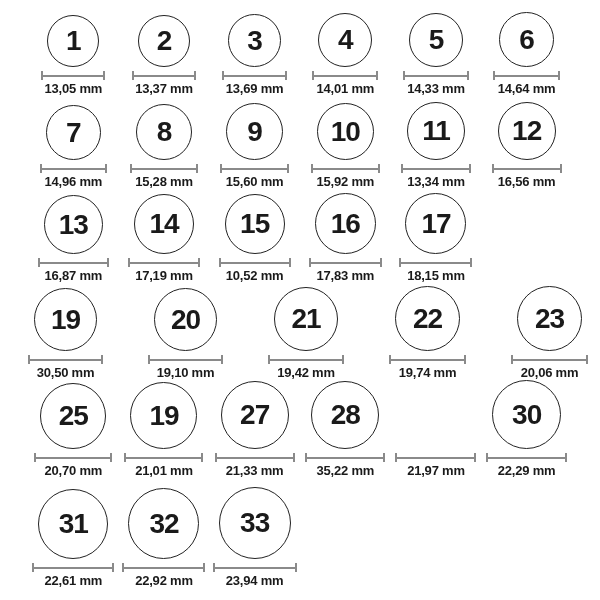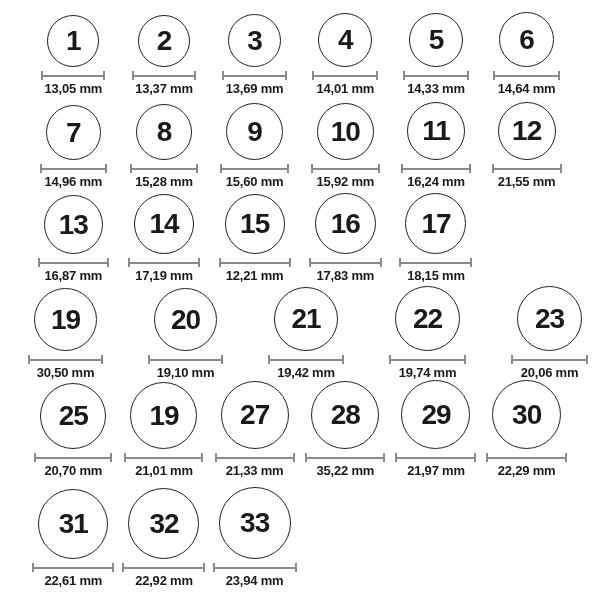--- a/index.html
+++ b/index.html
@@ -88,28 +88,28 @@
           <span class="num">10</span>
         </div>
         <div class="ruler" style="width:69px"></div>
         <div class="label">15,92 mm</div>
       </div>
       <div class="cell">
         <div class="circle" style="width:58px;height:58px">
           <span class="num">11</span>
         </div>
         <div class="ruler" style="width:70px"></div>
-        <div class="label">16,24 mm</div>
+        <div class="label">13,34 mm</div>
       </div>
       <div class="cell">
         <div class="circle" style="width:58px;height:58px">
           <span class="num">12</span>
         </div>
         <div class="ruler" style="width:70px"></div>
-        <div class="label">21,55 mm</div>
+        <div class="label">16,56 mm</div>
       </div>
     </div>
     <div class="row" style="height: 92px; text-align: center;">
       <div class="cell">
         <div class="circle" style="width:59px;height:59px">
           <span class="num">13</span>
         </div>
         <div class="ruler" style="width:71px"></div>
         <div class="label">16,87 mm</div>
       </div>
@@ -118,21 +118,21 @@
           <span class="num">14</span>
         </div>
         <div class="ruler" style="width:72px"></div>
         <div class="label">17,19 mm</div>
       </div>
       <div class="cell">
         <div class="circle" style="width:60px;height:60px">
           <span class="num">15</span>
         </div>
         <div class="ruler" style="width:72px"></div>
-        <div class="label">12,21 mm</div>
+        <div class="label">10,52 mm</div>
       </div>
       <div class="cell">
         <div class="circle" style="width:61px;height:61px">
           <span class="num">16</span>
         </div>
         <div class="ruler" style="width:73px"></div>
         <div class="label">17,83 mm</div>
       </div>
       <div class="cell">
         <div class="circle" style="width:61px;height:61px">
@@ -209,23 +209,20 @@
         <div class="label">21,33 mm</div>
       </div>
       <div class="cell">
         <div class="circle" style="width:68px;height:68px">
           <span class="num">28</span>
         </div>
         <div class="ruler" style="width:80px"></div>
         <div class="label">35,22 mm</div>
       </div>
       <div class="cell">
-        <div class="circle" style="width:69px;height:69px">
-          <span class="num">29</span>
-        </div>
         <div class="ruler" style="width:81px"></div>
         <div class="label">21,97 mm</div>
       </div>
       <div class="cell">
         <div class="circle" style="width:69px;height:69px">
           <span class="num">30</span>
         </div>
         <div class="ruler" style="width:81px"></div>
         <div class="label">22,29 mm</div>
       </div>

